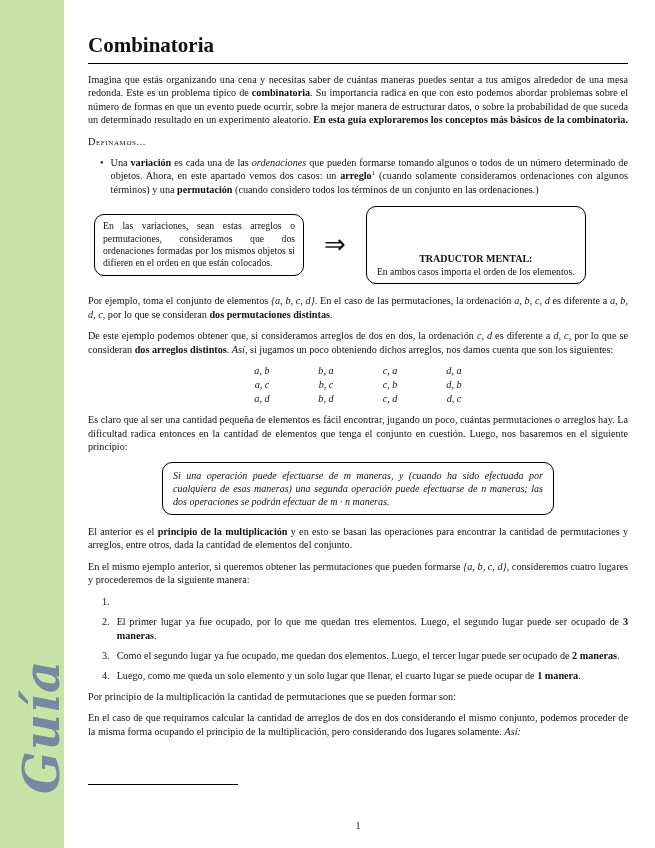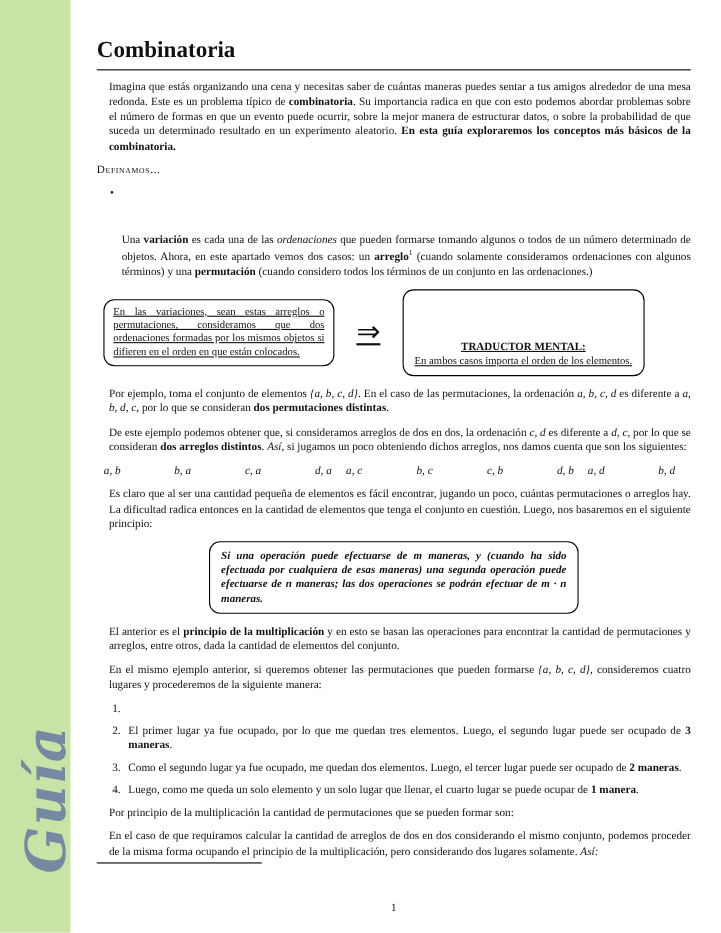--- a/index.html
+++ b/index.html
@@ -17,36 +17,36 @@
     transform:rotate(-90deg); transform-origin:0 0;
     font-family:"DejaVu Serif", serif; font-style:italic; font-weight:bold;
     font-size:50px; color:#7589a3; letter-spacing:1px; white-space:nowrap;
   }
   .content {
     position:absolute; left:88px; top:32px; width:540px;
     font-size:10.2px; line-height:1.32; text-align:justify;
   }
   .page-title { font-size:21px; font-weight:bold; text-align:left; margin-bottom:3px; }
   .title-rule { border:none; border-top:1.6px solid #000; margin:0 0 9px 0; }
-  .para { margin-bottom:8px;margin-left:11px; }
+  .para { margin-bottom:8px; }
   .definamos { text-align:left; font-variant:small-caps; letter-spacing:.6px; margin:2px 0 8px; }
   .bullet-row { display:flex; gap:7px; margin:0 0 9px 12px; }
   .bullet-glyph { flex:none; }
-  .bullet-text { text-align:justify;margin-top:43px; }
-  .boxes-row { display:flex; align-items:center; gap:10px; margin:2px 0 10px 6px;text-decoration:underline; }
+  .bullet-text { text-align:justify; }
+  .boxes-row { display:flex; align-items:center; gap:10px; margin:2px 0 10px 6px; }
   .rbox { border:1px solid #000; border-radius:10px; padding:5px 8px; background:#fff; }
   .left-box { width:210px; font-size:9.7px; line-height:1.28; text-align:justify; }
   .arrow-glyph { font-size:26px; flex:none; padding:0 10px; line-height:1; }
   .right-box { width:220px; text-align:center; font-size:9.7px; line-height:1.3; }
   .tm-title { font-weight:bold; font-size:10px; margin-bottom:1px;margin-top:40px; }
-  .arr-grid { display:flex; flex-direction:row; align-items:center; margin:2px 0 8px; line-height:1.35; }
+  .arr-grid { display:flex; flex-direction:column; align-items:center; margin:2px 0 8px; line-height:1.35; }
   .arr-row { display:flex; gap:36px; }
   .arr-cell { font-style:italic; width:28px; text-align:center; }
   .principle-wrap { display:flex; justify-content:center; margin:4px 0 10px; }
-  .principle-box { width:336px; font-style:italic; text-align:justify; font-size:10px; line-height:1.3; padding:6px 10px;font-weight:bold; }
+  .principle-box { width:392px; font-style:italic; text-align:justify; font-size:10px; line-height:1.3; padding:6px 10px; }
   .steps-list { margin:2px 0 4px 14px; }
   .step-row { display:flex; gap:7px; margin-bottom:7px; }
   .step-num { flex:none; }
   .step-text { text-align:justify; }
   .formula { text-align:center; margin:3px 0 8px; }
   .mvar, .s-m, .s-i { font-style:italic; }
   .s-b { font-weight:bold; }
   sub { font-size:7.5px; }
   sup { font-size:7px; vertical-align:super; }
   .footnote-block {

